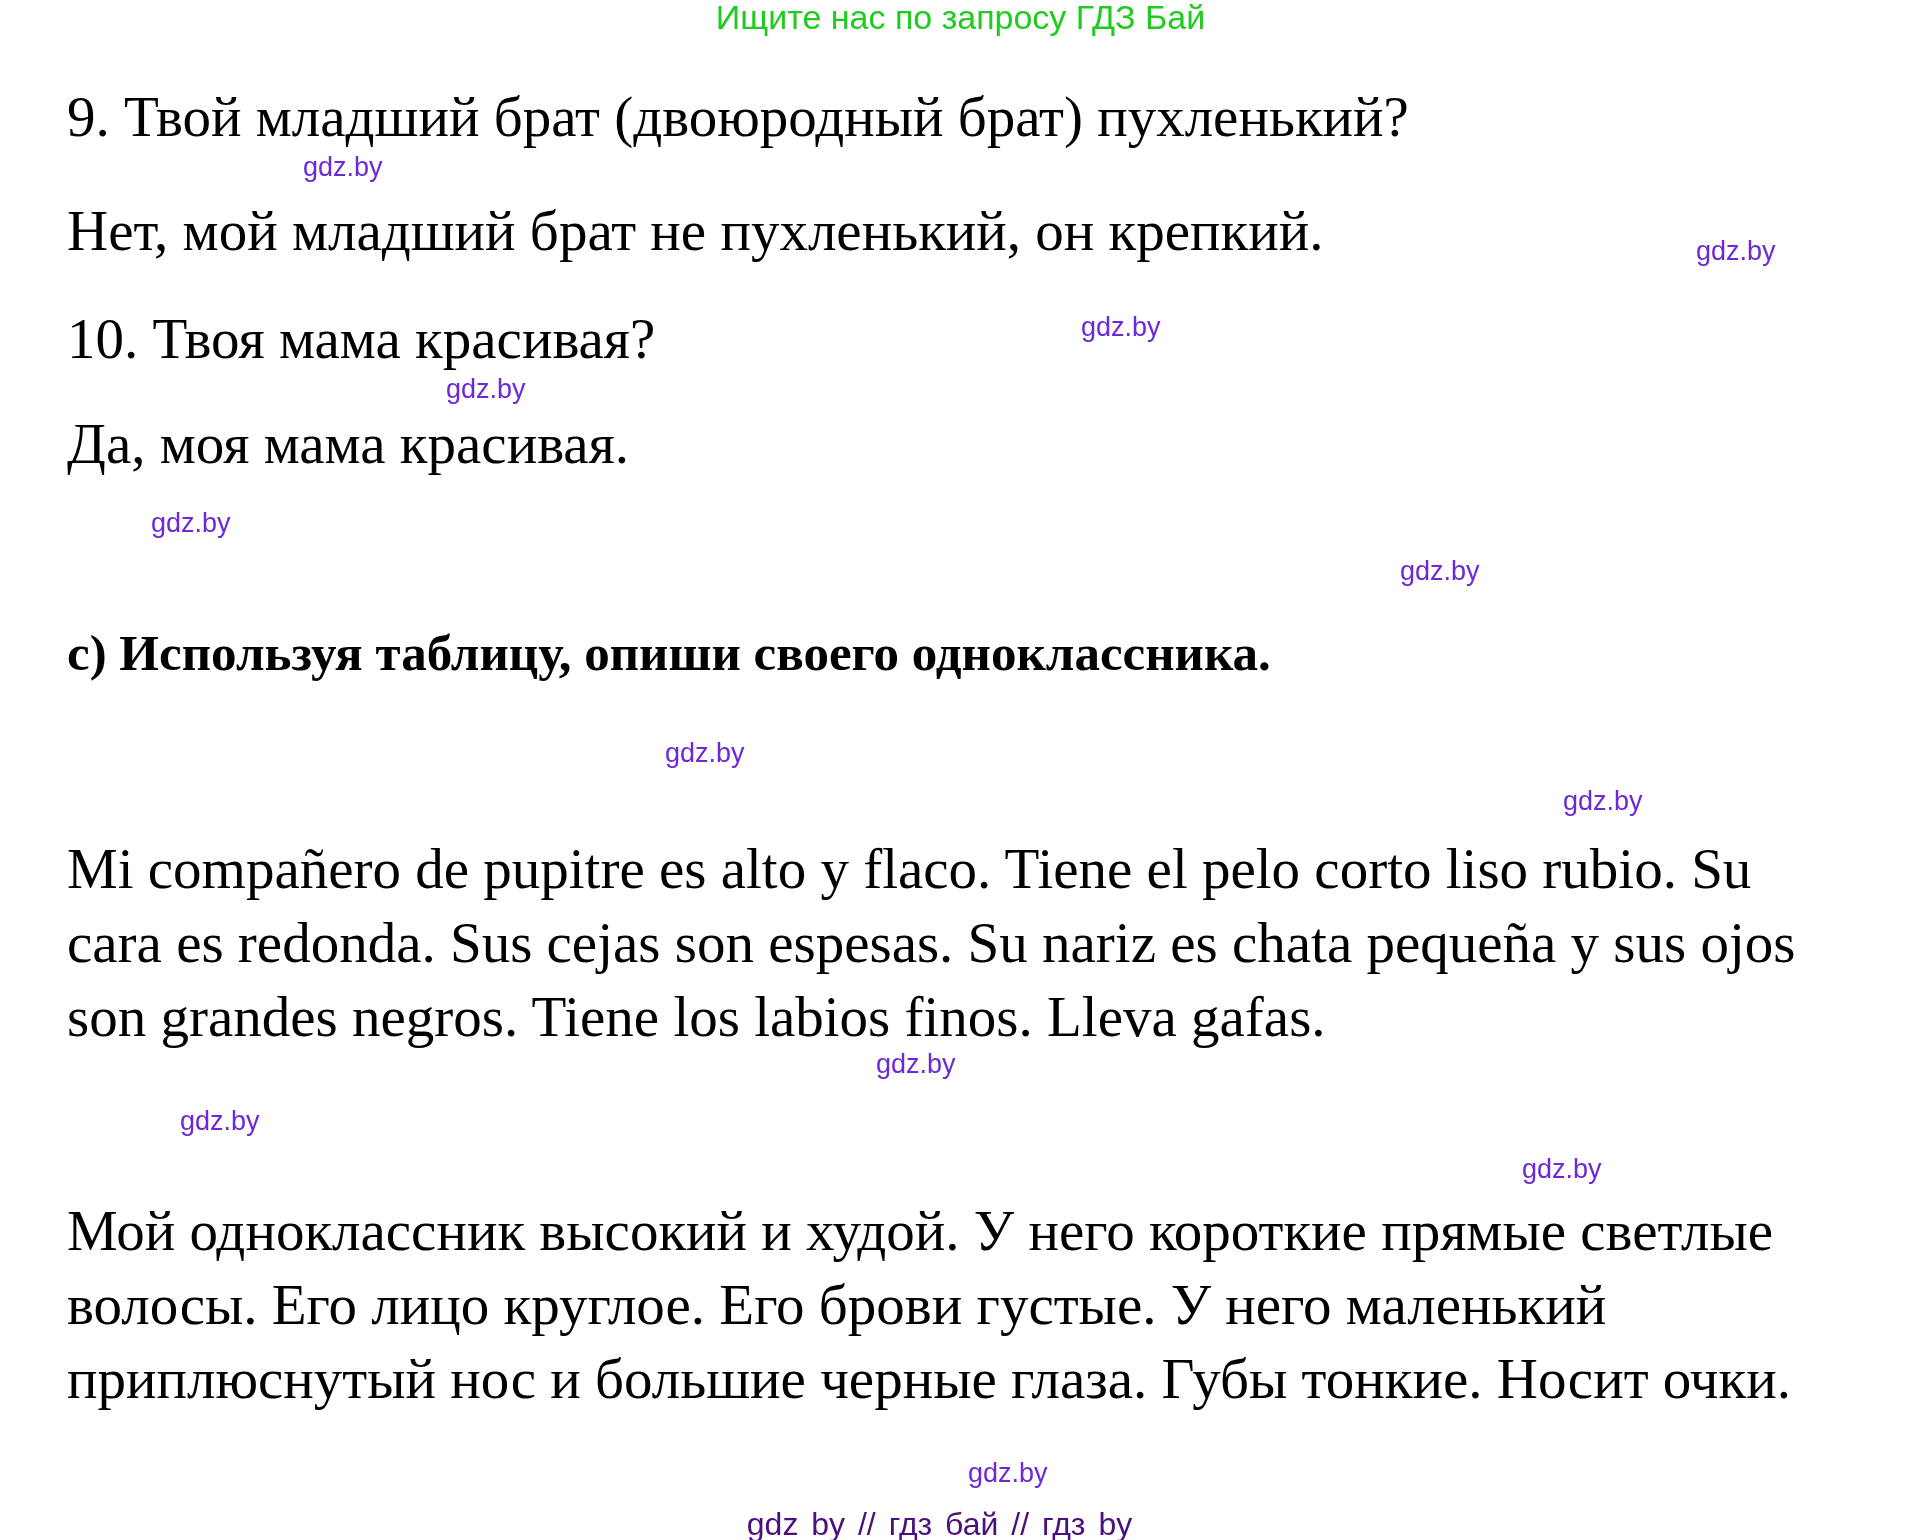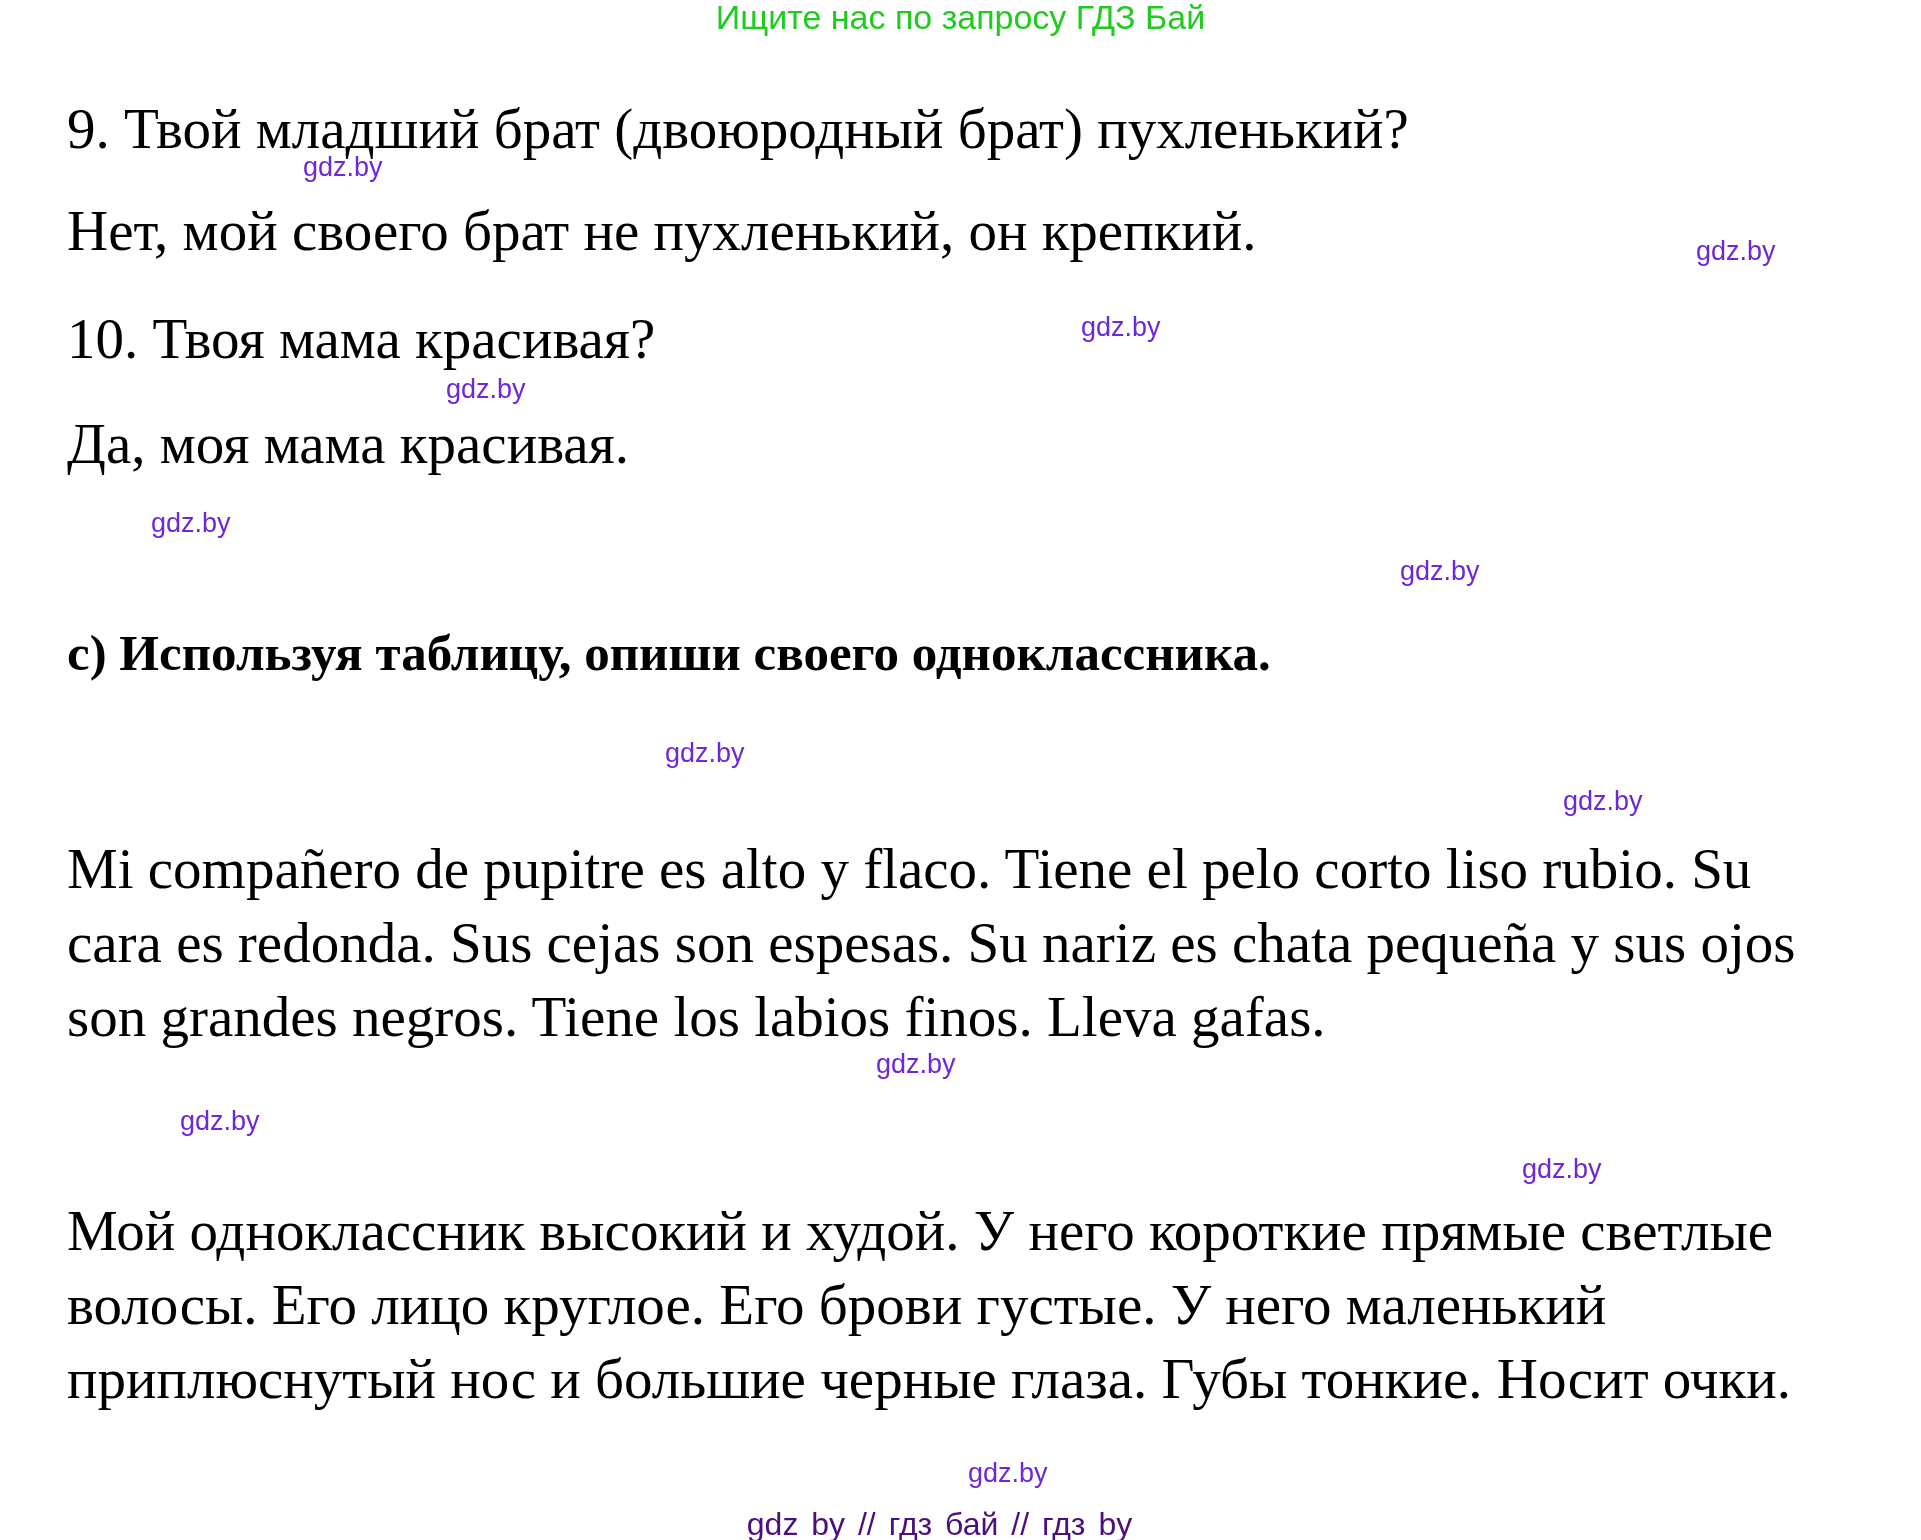--- a/index.html
+++ b/index.html
@@ -54,23 +54,23 @@
       font-size: 32px;
       color: #4b0f7e;
       word-spacing: 4px;
     }
   </style>
 </head>
 <body>
 
 <div class="abs top-banner">Ищите нас по запросу ГДЗ Бай</div>
 
-<div class="abs serif" style="left:67px; top:100px;">9. Твой младший брат (двоюродный брат) пухленький?</div>
+<div class="abs serif" style="left:67px; top:88px;">9. Твой младший брат (двоюродный брат) пухленький?</div>
 <div class="abs wm" style="left:303px; top:154px;">gdz.by</div>
-<div class="abs serif" style="left:67px; top:202px;">Нет, мой своего брат не пухленький, он крепкий.</div>
+<div class="abs serif" style="left:67px; top:202px;">Нет, мой младший брат не пухленький, он крепкий.</div>
 <div class="abs wm" style="left:1696px; top:238px;">gdz.by</div>
 
 <div class="abs serif" style="left:67px; top:310px;">10. Твоя мама красивая?</div>
 <div class="abs wm" style="left:1081px; top:314px;">gdz.by</div>
 <div class="abs wm" style="left:446px; top:376px;">gdz.by</div>
 <div class="abs serif" style="left:67px; top:415px;">Да, моя мама красивая.</div>
 <div class="abs wm" style="left:151px; top:510px;">gdz.by</div>
 <div class="abs wm" style="left:1400px; top:558px;">gdz.by</div>
 
 <div class="abs heading" style="left:67px; top:628px;">с) Используя таблицу, опиши своего одноклассника.</div>

